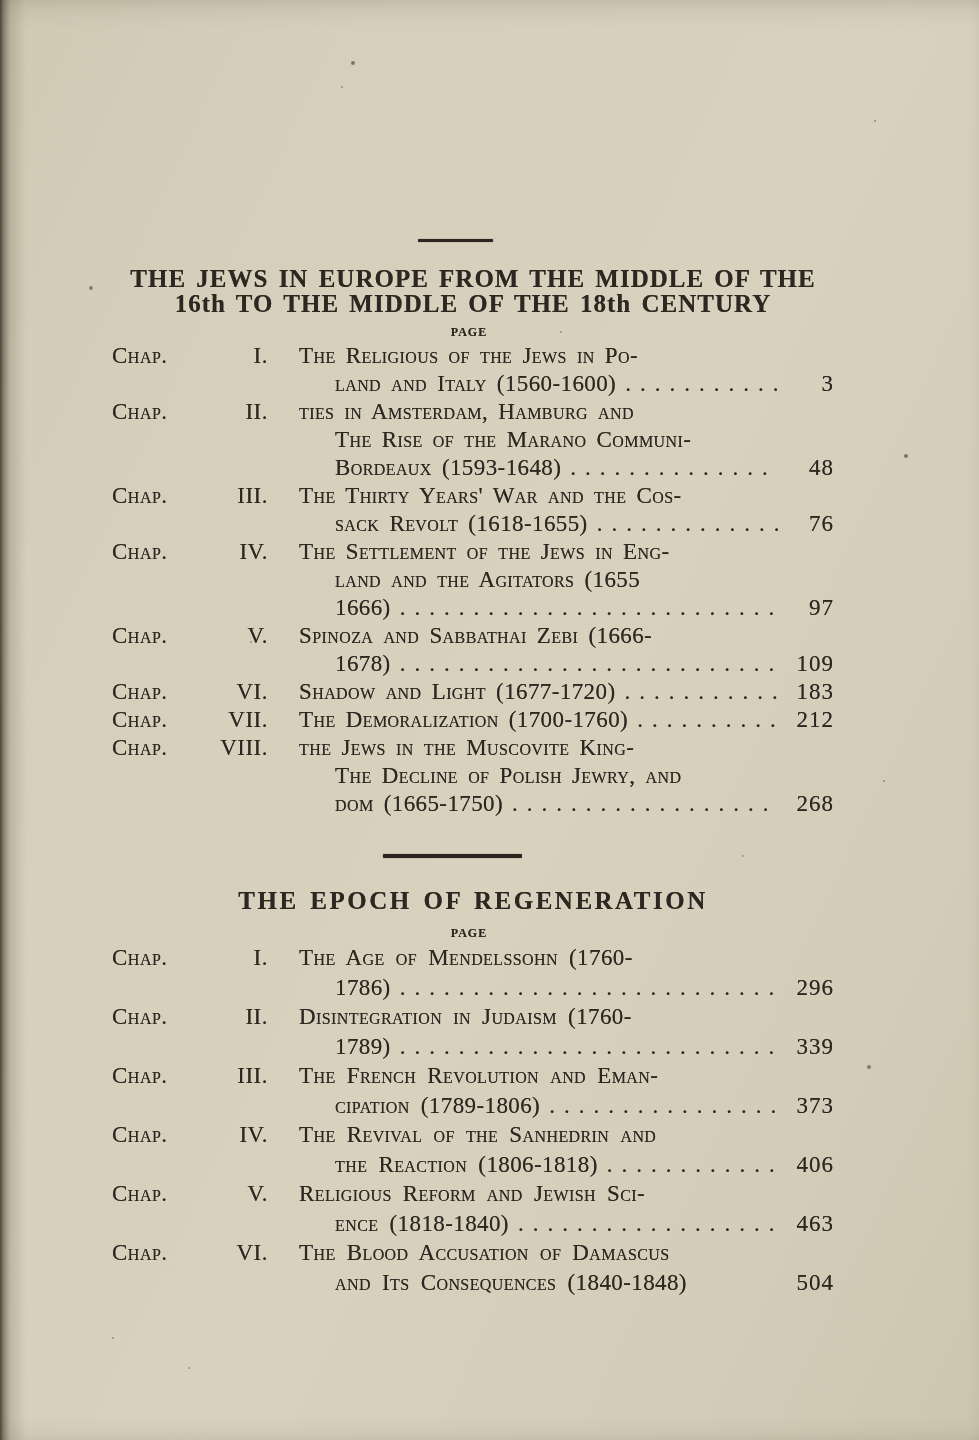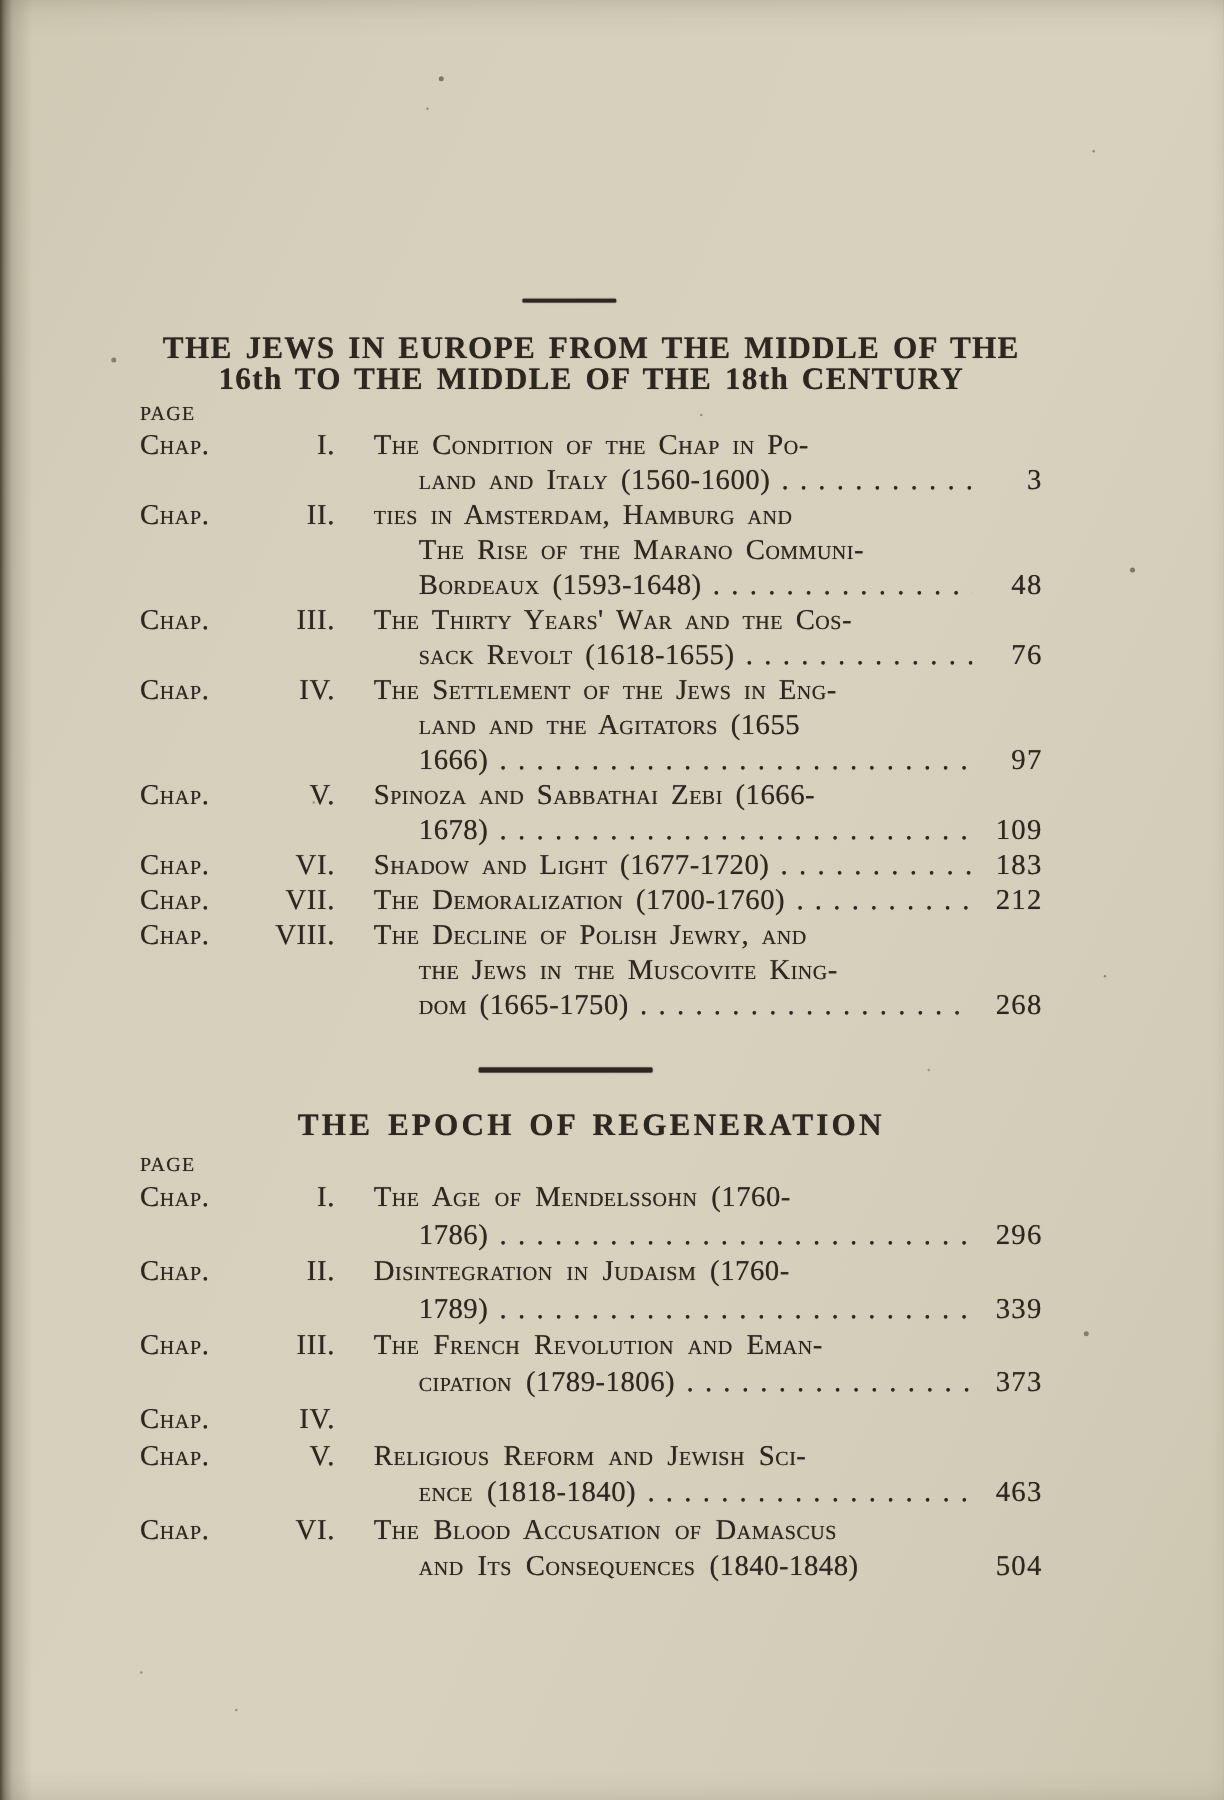--- a/index.html
+++ b/index.html
@@ -40,21 +40,21 @@
     letter-spacing:10px;text-indent:10px;
   }
   .rule{position:absolute;background:#2b2620;border-radius:1px;box-shadow:0 0 1px rgba(43,38,32,.8);}
   .rule1{top:239px;left:418px;width:75px;height:3px;}
   .rule2{top:854px;left:383px;width:139px;height:4px;}
   .sec{position:absolute;left:112px;width:722px;}
   .sec1{top:266px;}
   .sec2{top:887px;}
   .sec-heading{text-align:center;font-weight:bold;font-size:25px;line-height:25px;letter-spacing:1px;word-spacing:3px;}
   .sec2 .sec-heading{letter-spacing:2.5px;line-height:27px;}
-  .page-label{text-align:left;padding-right:8px;font-weight:normal;font-size:16px;letter-spacing:1px;margin-top:7px;height:18px;line-height:18px;}
+  .page-label{text-align:center;padding-right:8px;font-weight:bold;font-size:12px;letter-spacing:1px;margin-top:7px;height:18px;line-height:18px;}
   .sec2 .page-label{margin-top:10px;}
   .entries{margin-top:1px;font-size:23px;}
   .entry{display:flex;align-items:flex-start;}
   .chap{font-variant:small-caps;width:84px;flex:0 0 84px;letter-spacing:.5px;line-height:28px;}
   .sec2 .chap{line-height:29.5px;}
   .num{width:72px;flex:0 0 72px;text-align:right;line-height:28px;letter-spacing:.5px;}
   .sec2 .num{line-height:29.5px;}
   .titles{flex:1;margin-left:31px;min-width:0;}
   .tline{display:flex;align-items:baseline;line-height:28px;}
   .sec2 .tline{line-height:29.5px;}
@@ -82,21 +82,21 @@
       <div>THE JEWS IN EUROPE FROM THE MIDDLE OF THE</div>
       <div>16th TO THE MIDDLE OF THE 18th CENTURY</div>
     </div>
     <div class="page-label">PAGE</div>
     <div class="entries">
         <div class="entry">
           <span class="chap">Chap.</span>
           <span class="num">I.</span>
           <div class="titles">
             <div class="tline">
-              <span class="ttext">The Condition of the Chap in Po-</span>
+              <span class="ttext">The Religious of the Jews in Po-</span>
             </div>
             <div class="tline">
               <span class="ttext">land and Italy (1560-1600)</span>
               <span class="leader dotted"></span>
               <span class="pagenum">3</span>
             </div>
           </div>
         </div>
         <div class="entry">
           <span class="chap">Chap.</span>
@@ -180,24 +180,24 @@
               <span class="leader dotted"></span>
               <span class="pagenum">212</span>
             </div>
           </div>
         </div>
         <div class="entry">
           <span class="chap">Chap.</span>
           <span class="num">VIII.</span>
           <div class="titles">
             <div class="tline">
+              <span class="ttext">the Jews in the Muscovite King-</span>
+            </div>
+            <div class="tline">
               <span class="ttext">The Decline of Polish Jewry, and</span>
-            </div>
-            <div class="tline">
-              <span class="ttext">the Jews in the Muscovite King-</span>
             </div>
             <div class="tline">
               <span class="ttext">dom (1665-1750)</span>
               <span class="leader dotted"></span>
               <span class="pagenum">268</span>
             </div>
           </div>
         </div>
       </div>
   </section>
@@ -248,20 +248,30 @@
             <div class="tline">
               <span class="ttext">cipation (1789-1806)</span>
               <span class="leader dotted"></span>
               <span class="pagenum">373</span>
             </div>
           </div>
         </div>
         <div class="entry">
           <span class="chap">Chap.</span>
           <span class="num">IV.</span>
+          <div class="titles">
+            <div class="tline">
+              <span class="ttext">The Revival of the Sanhedrin and</span>
+            </div>
+            <div class="tline">
+              <span class="ttext">the Reaction (1806-1818)</span>
+              <span class="leader dotted"></span>
+              <span class="pagenum">406</span>
+            </div>
+          </div>
         </div>
         <div class="entry">
           <span class="chap">Chap.</span>
           <span class="num">V.</span>
           <div class="titles">
             <div class="tline">
               <span class="ttext">Religious Reform and Jewish Sci-</span>
             </div>
             <div class="tline">
               <span class="ttext">ence (1818-1840)</span>

